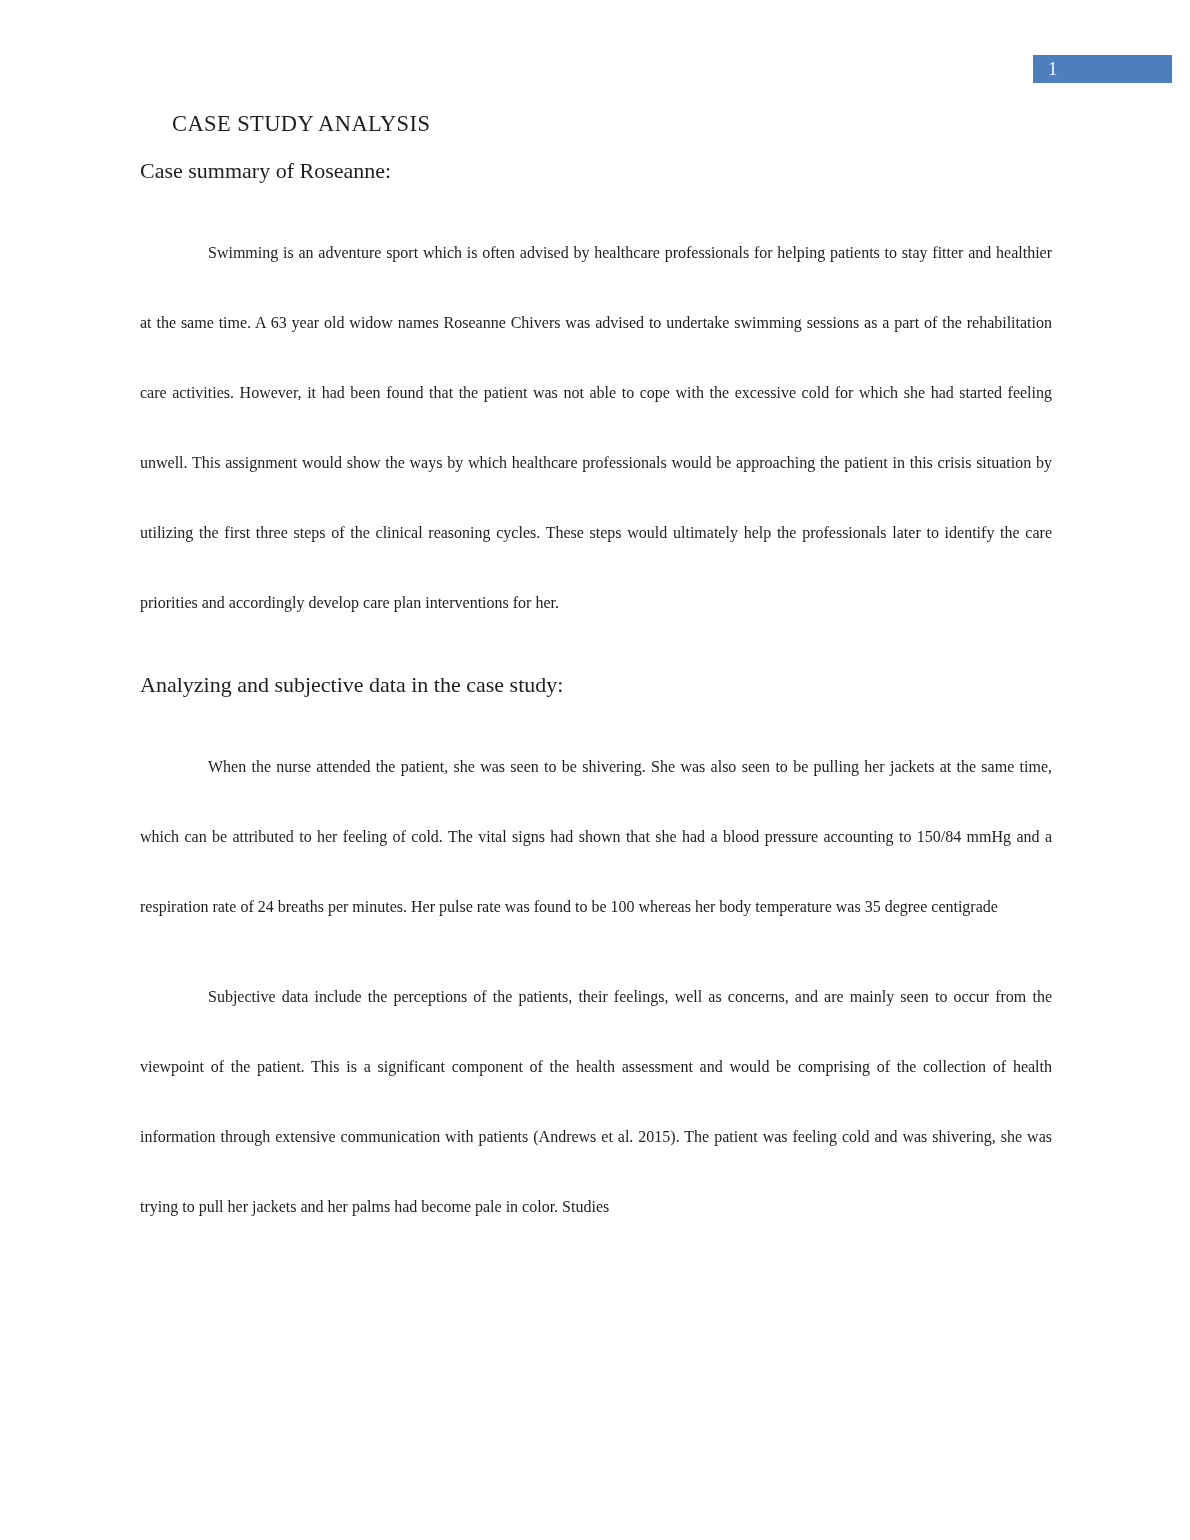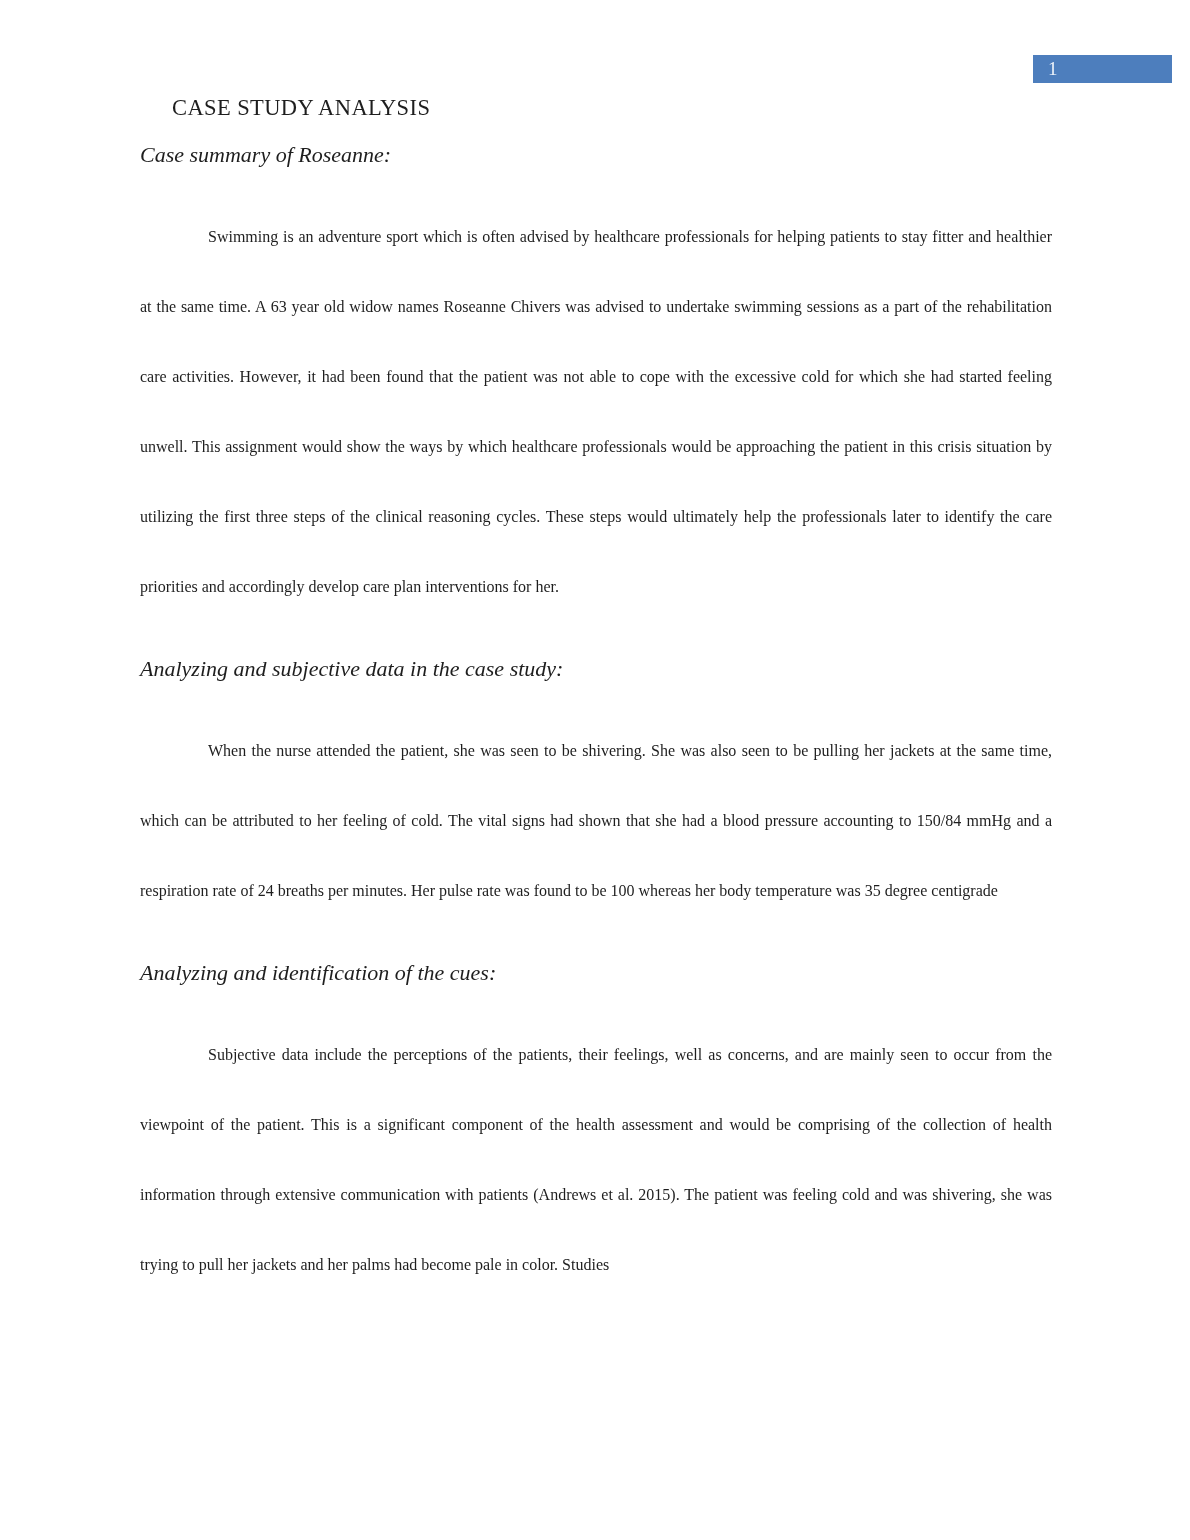--- a/index.html
+++ b/index.html
@@ -29,37 +29,36 @@
     background: var(--badge-background, #4d7ebd);
     color: var(--badge-text, #eef3f9);
     font-size: 19px;
     line-height: 28px;
     padding-left: 15px;
     box-sizing: border-box;
   }
   .content {
     position: absolute;
     left: 140px;
-    top: 88px;
+    top: 104px;
     width: 912px;
   }
   .doc-title {
     font-size: 22.5px;
     font-weight: normal;
     line-height: 40px;
     margin: 0;
     text-indent: 32px;
     letter-spacing: 0.4px;
   }
   .section-heading {
     font-size: 22px;
     font-weight: normal;
     line-height: 54px;
     margin: 0 0 20px 0;
-    font-style: italic;
   }
   .body-paragraph {
     font-size: 16px;
     line-height: 70px;
     text-align: justify;
     text-indent: 68px;
     margin: 0 0 20px 0;
   }
 </style>
 </head>
@@ -76,18 +75,17 @@
     <h1 class="doc-title">CASE STUDY ANALYSIS</h1>
 
     <h2 class="section-heading">Case summary of Roseanne:</h2>
 
     <p class="body-paragraph">Swimming is an adventure sport which is often advised by healthcare professionals for helping patients to stay fitter and healthier at the same time. A 63 year old widow names Roseanne Chivers was advised to undertake swimming sessions as a part of the rehabilitation care activities. However, it had been found that the patient was not able to cope with the excessive cold for which she had started feeling unwell. This assignment would show the ways by which healthcare professionals would be approaching the patient in this crisis situation by utilizing the first three steps of the clinical reasoning cycles. These steps would ultimately help the professionals later to identify the care priorities and accordingly develop care plan interventions for her.</p>
 
     <h2 class="section-heading">Analyzing and subjective data in the case study:</h2>
 
     <p class="body-paragraph">When the nurse attended the patient, she was seen to be shivering. She was also seen to be pulling her jackets at the same time, which can be attributed to her feeling of cold. The vital signs had shown that she had a blood pressure accounting to 150/84 mmHg and a respiration rate of 24 breaths per minutes. Her pulse rate was found to be 100 whereas her body temperature was 35 degree centigrade</p>
 
-    <h2 class="section-heading">Analyzing and identification of the cues:</h2>
 
     <p class="body-paragraph">Subjective data include the perceptions of the patients, their feelings, well as concerns, and are mainly seen to occur from the viewpoint of the patient. This is a significant component of the health assessment and would be comprising of the collection of health information through extensive communication with patients (Andrews et al. 2015). The patient was feeling cold and was shivering, she was trying to pull her jackets and her palms had become pale in color. Studies</p>
 
   </div>
 </div>
 
 </body></html>

